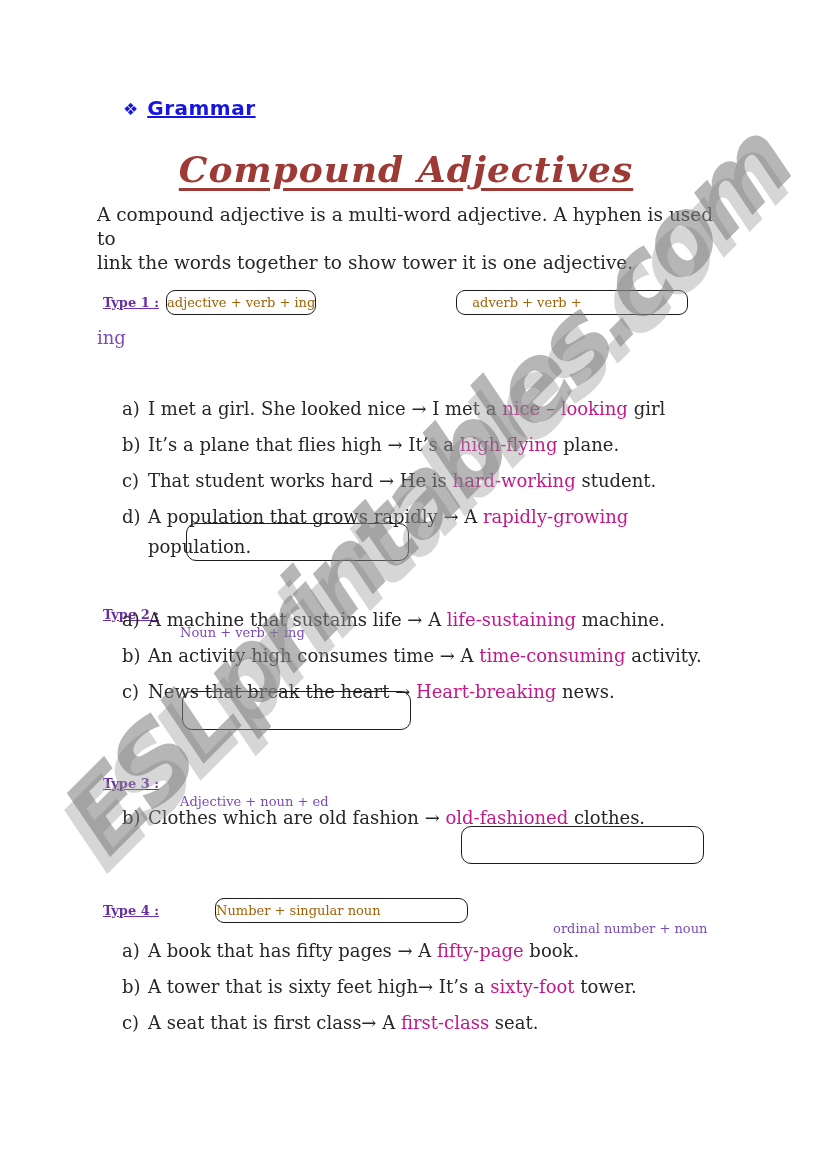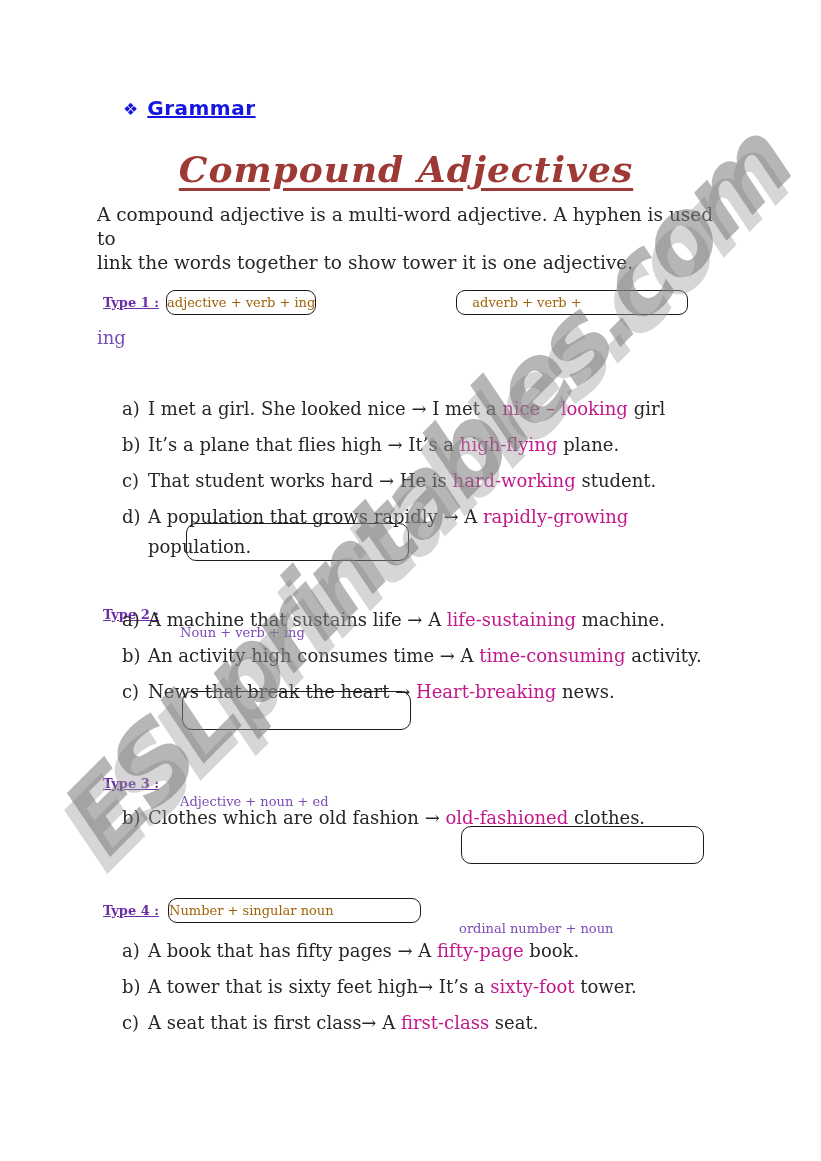--- a/index.html
+++ b/index.html
@@ -30,21 +30,21 @@
   .pbox{display:inline-block;border:1.6px solid #1c1c1c;border-radius:9px;
         padding:4px 0;color:#a16207;white-space:nowrap;box-sizing:border-box;}
   .ppat{color:#7a4bb5;white-space:nowrap;margin-top:37px;}
   #type1-row{top:290px;}
   #type1-row .pbox1{margin-left:7px;}
   #type1-row .pbox2{margin-left:140px;width:232px;padding-left:15px;}
   .ing-line{position:absolute;left:97px;top:327px;font-size:18px;color:#7a4bb5;}
   #type2-row{top:588px;}
   #type3-row{top:757px;}
   #type2-row .ppat,#type3-row .ppat{margin-left:21px;}
-  #type4-row{top:884px;}
+  #type4-row{top:884px;gap:47px;}
   #type4-row .pbox1{margin-left:9px;width:253px;}
   #type4-row .ppat{margin-left:38px;}
   
   .examples{position:absolute;left:122px;font-size:18px;line-height:23px;}
   #ex1{top:397px;} #ex2{top:608px;} #ex3{top:806px;} #ex4{top:939px;}
   .exline{margin-bottom:13px;white-space:nowrap;}
   .letter{display:inline-block;width:26px;}
   .hl{color:#c2188c;}
   .cont{margin-left:26px;margin-top:-6px;}
   

